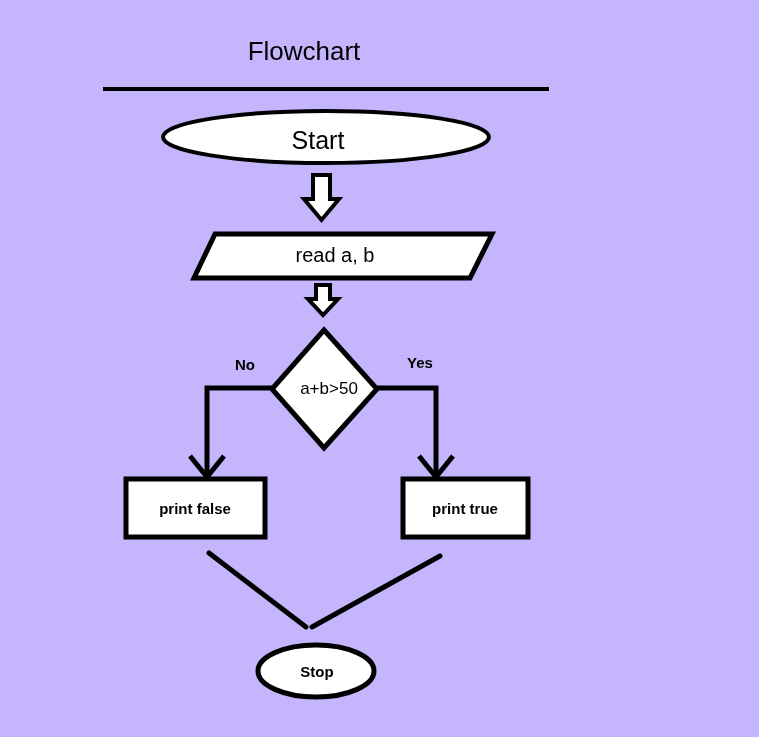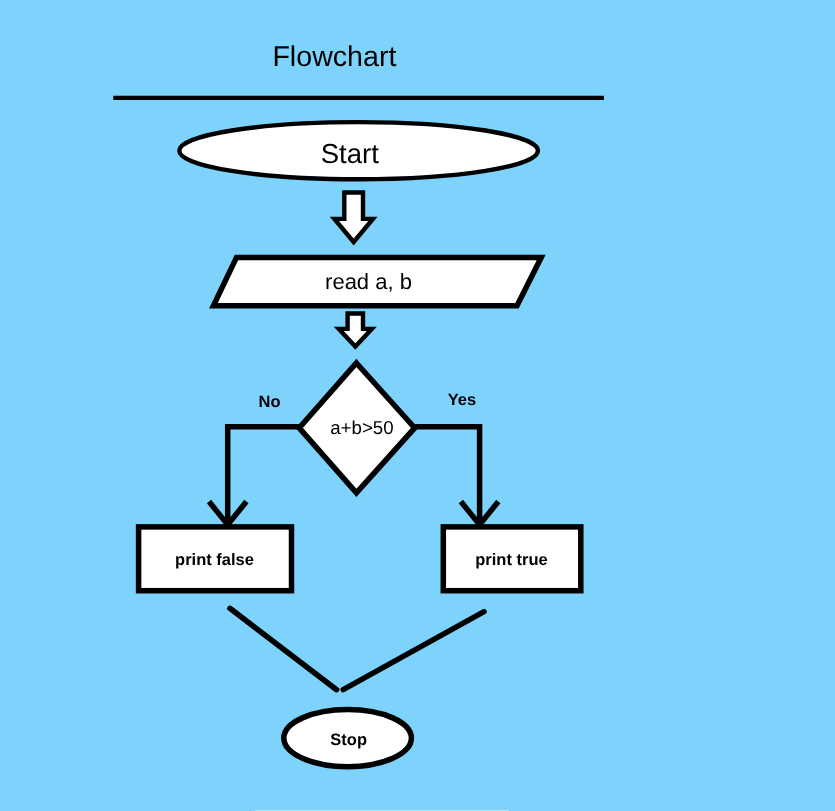--- a/index.html
+++ b/index.html
@@ -9,21 +9,21 @@
     background: #ffffff;
   }
   body {
     font-family: "Liberation Sans", sans-serif;
     color: #000000;
   }
   #page {
     position: relative;
     width: 759px;
     height: 737px;
-    background: #7dd3fc;
+    background: #c4b5fd;
     overflow: hidden;
   }
   #flow-svg {
     position: absolute;
     left: 0;
     top: 0;
     width: 759px;
     height: 737px;
     display: block;
   }

